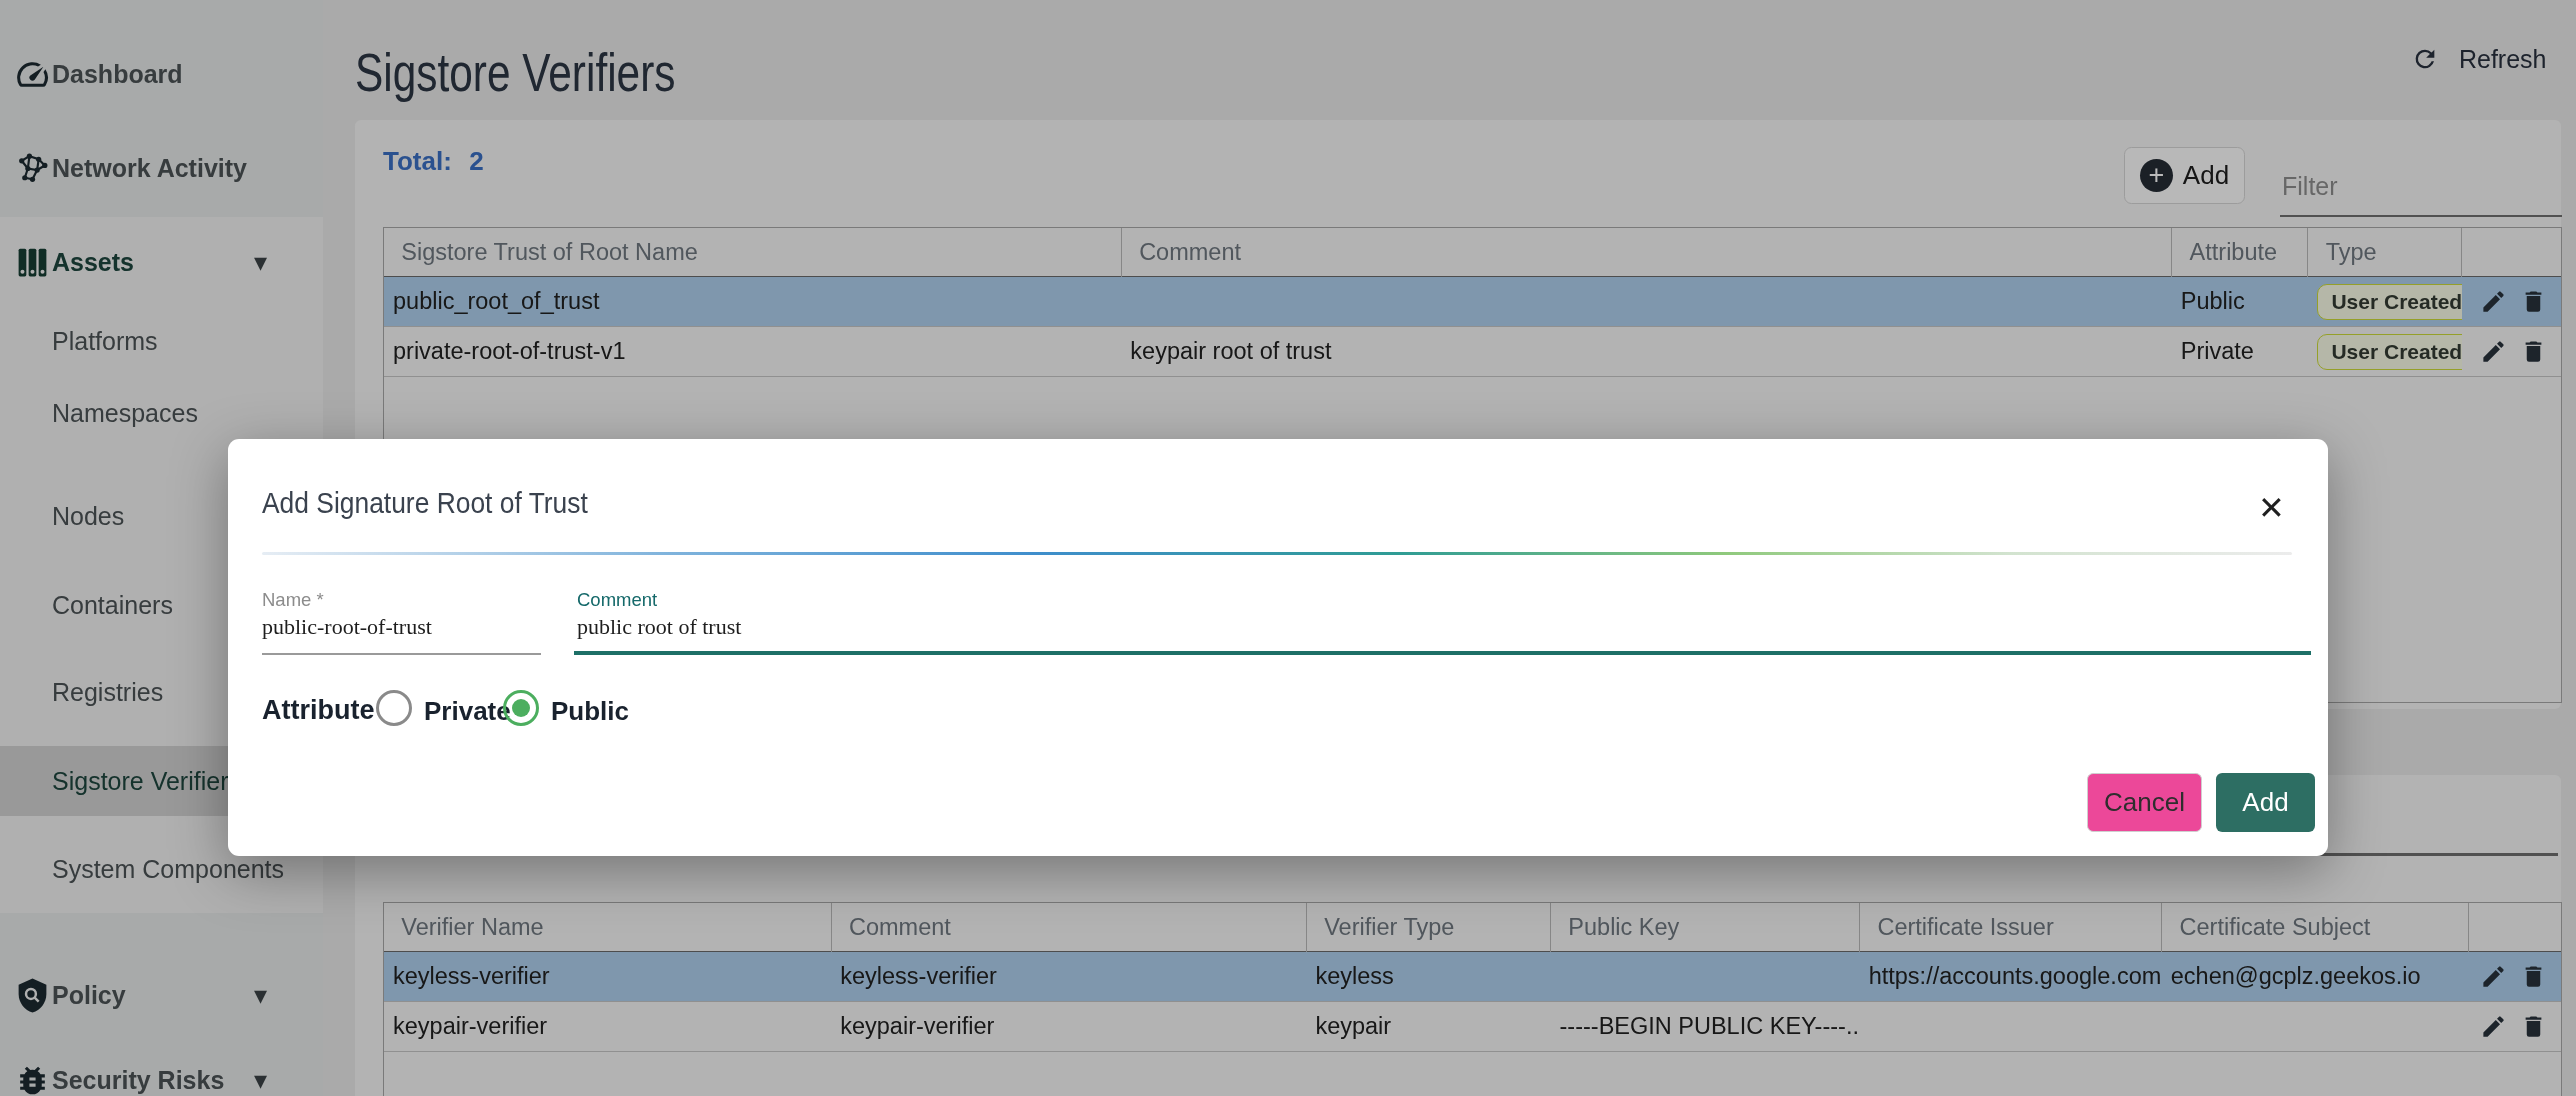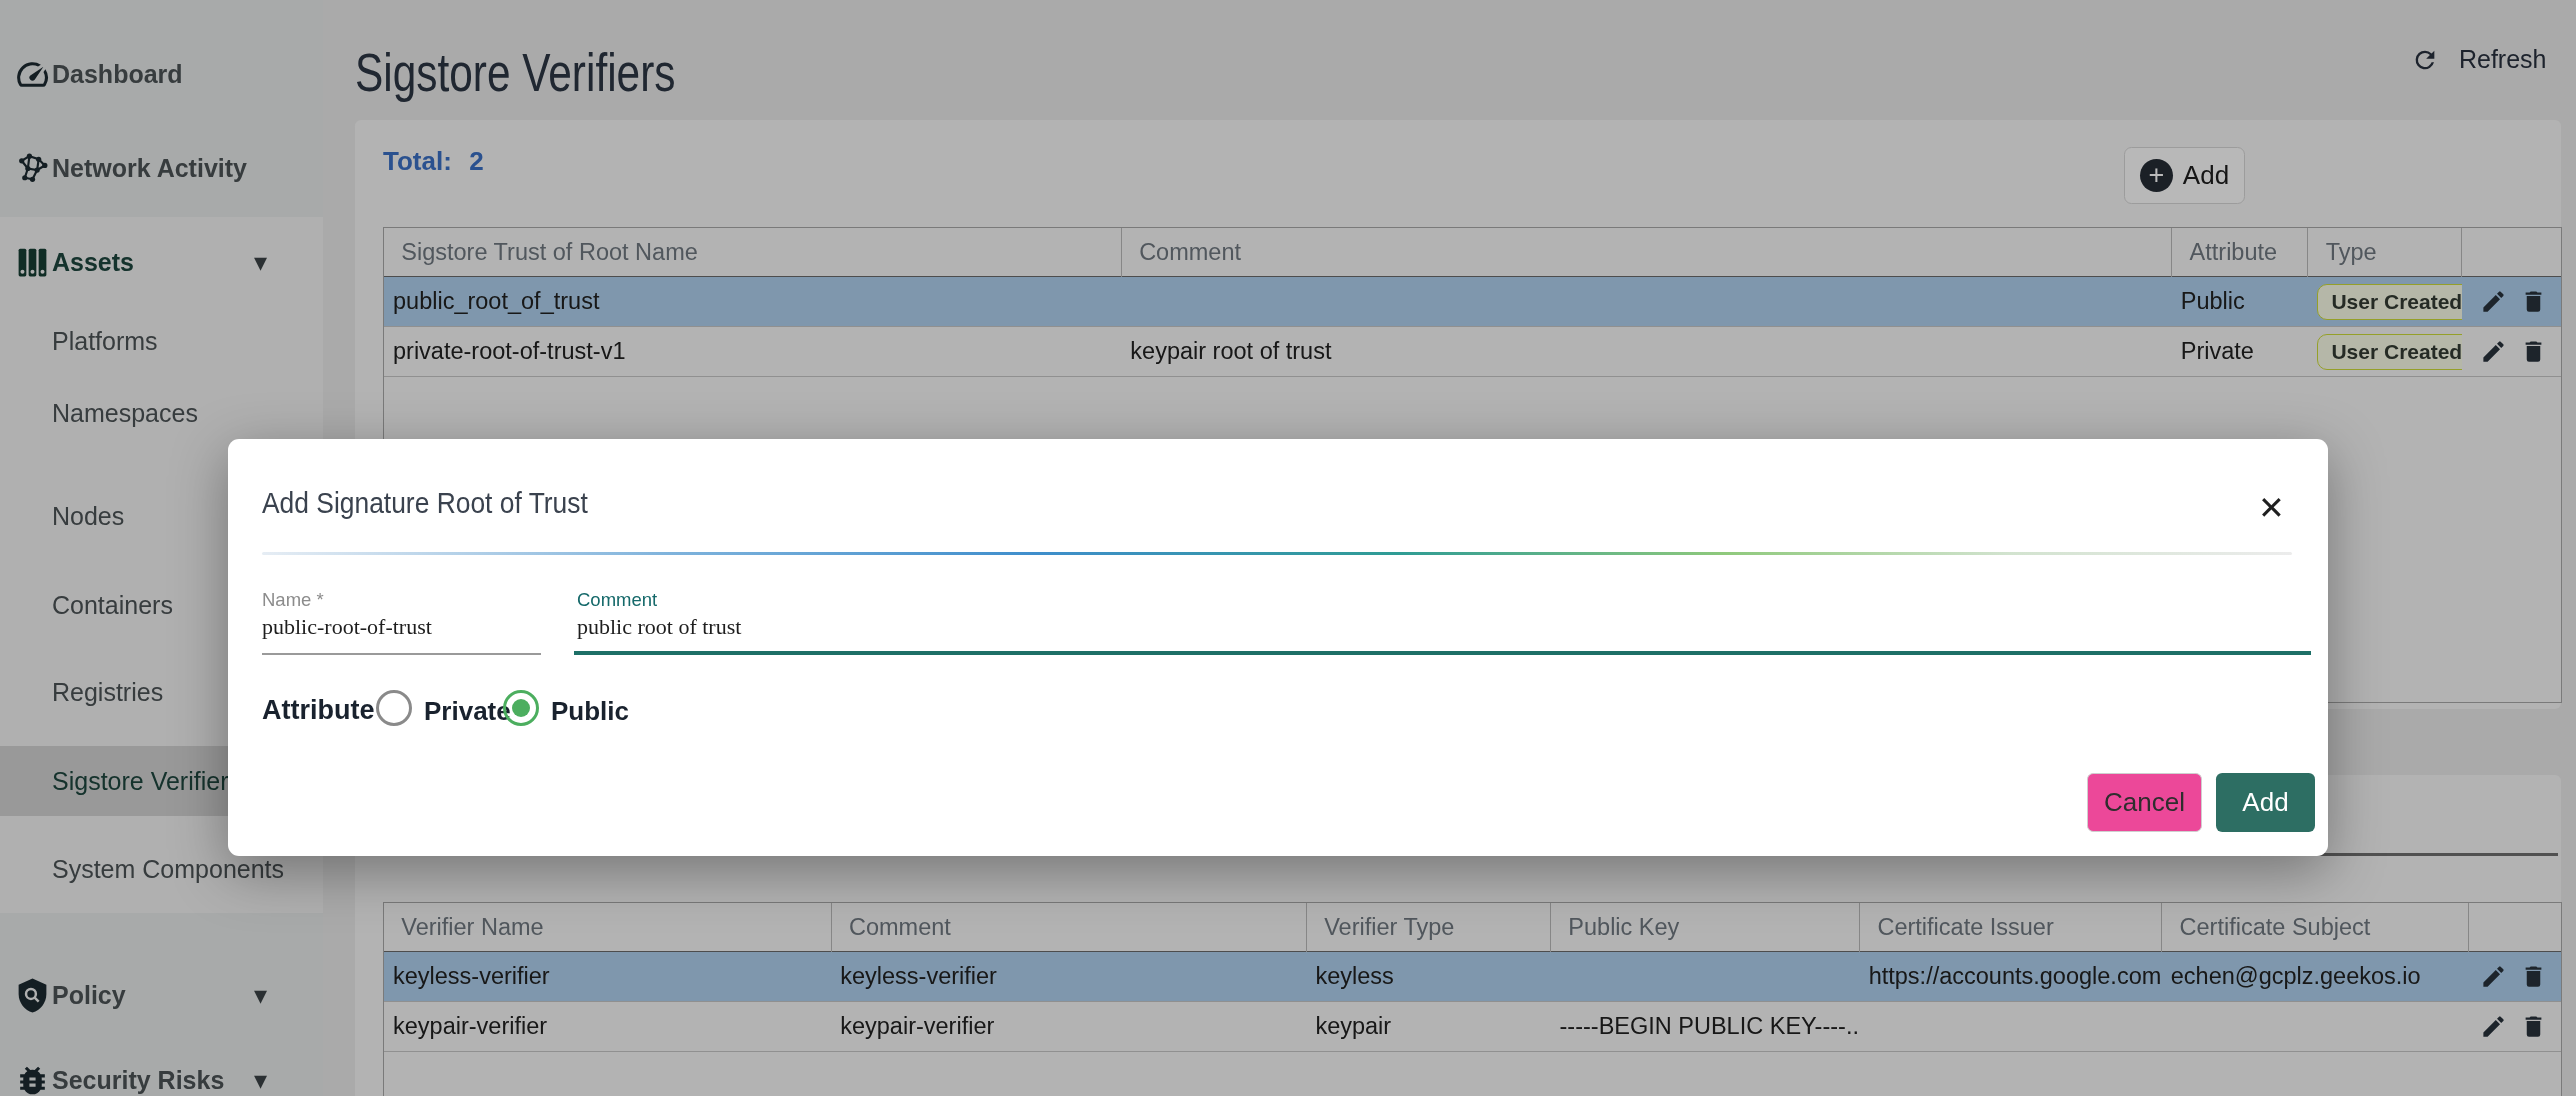--- a/index.html
+++ b/index.html
@@ -12,21 +12,21 @@
   .nav-item .label{position:absolute;left:52px;font-size:25px;font-weight:600;color:#4c5356;white-space:nowrap;}
   .nav-item.sub .label{font-weight:400;}
   .nav-item.active-trail .label{color:#1e463e;font-weight:700;}
   .nav-item.selected{background:#d2d2d2;}
   .nav-item.selected .label{color:#1e463e;font-weight:500;}
   .nav-icon{position:absolute;left:13.6px;width:37px;height:37px;fill:#1c2a31;}
   .caret{position:absolute;left:254px;font-size:26px;color:#3b4346;}
   
   #page-title{position:absolute;left:355px;top:6.2px;font-size:53px;font-weight:500;color:#2c3644;
               transform:scaleX(.8);transform-origin:left;white-space:nowrap;}
-  #refresh-btn{position:absolute;right:23.5px;top:44px;display:flex;align-items:center;gap:20px;
+  #refresh-btn{position:absolute;right:23.5px;top:44px;display:flex;gap:20px;
                font-size:25px;color:#28303e;cursor:pointer;background:none;border:none;font-family:inherit;}
   #refresh-btn svg{width:28px;height:28px;fill:#28303e;}
   .card{position:absolute;background:#f6f6f6;border-radius:6.2px;}
   #card1{left:355px;top:120px;width:2206px;height:589px;}
   #card2{left:355px;top:775px;width:2206px;height:383px;}
   .total{position:absolute;left:28px;top:26px;font-size:26px;font-weight:700;color:#3a6fc4;}
   .total .val{margin-left:17.3px;}
   .add-btn{position:absolute;left:1769px;top:26.5px;width:121px;height:57px;background:#fdfdfd;
            border:1.2px solid #d6d6d6;border-radius:7.4px;display:flex;align-items:center;justify-content:center;
            gap:10px;font-size:26px;color:#1d1d1d;cursor:pointer;font-family:inherit;}
@@ -181,20 +181,21 @@
   <section class="card" id="card1">
     <div class="total">
       <span>Total:</span><span class="val">2</span>
     </div>
 
     <button class="add-btn">
       <span class="plus-circle">+</span>
       <span>Add</span>
     </button>
 
+    <input class="filter-input" type="text" placeholder="Filter" style="">
 
     <div class="tbl-wrap" id="t1wrap">
       <table>
         <colgroup>
             <col style="width:737px">
             <col style="width:1050px">
             <col style="width:136px">
             <col style="width:154px">
             <col style="width:99px">
           </colgroup>

